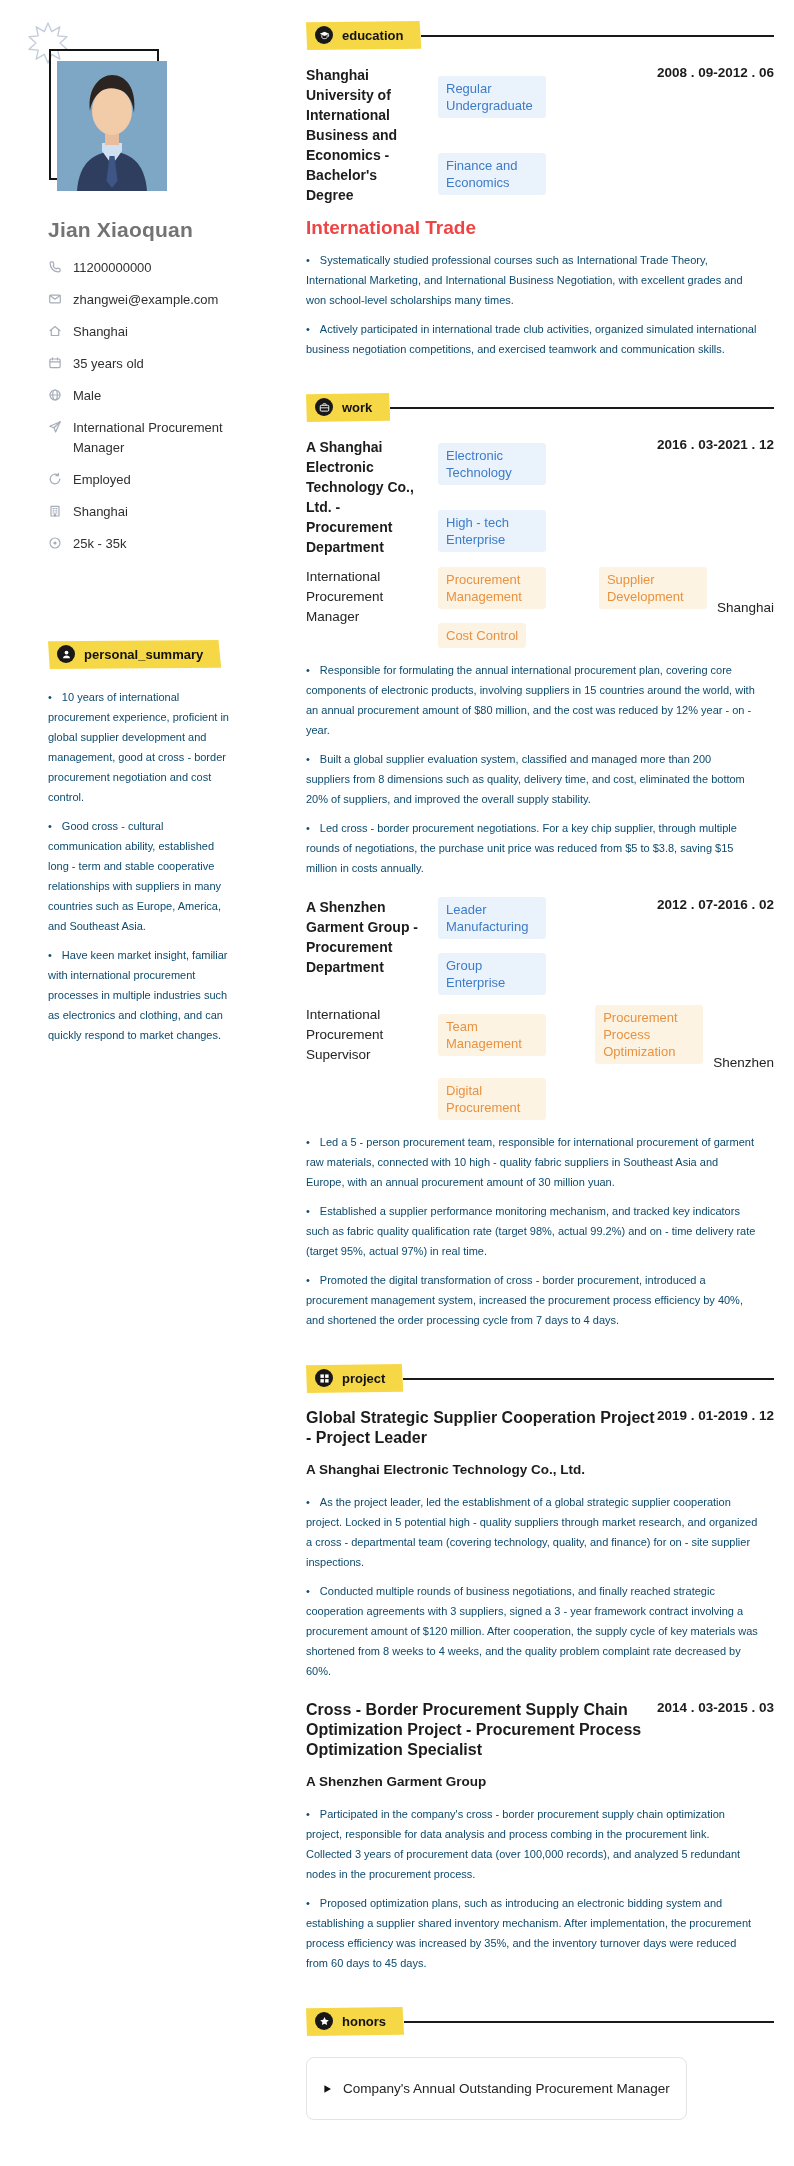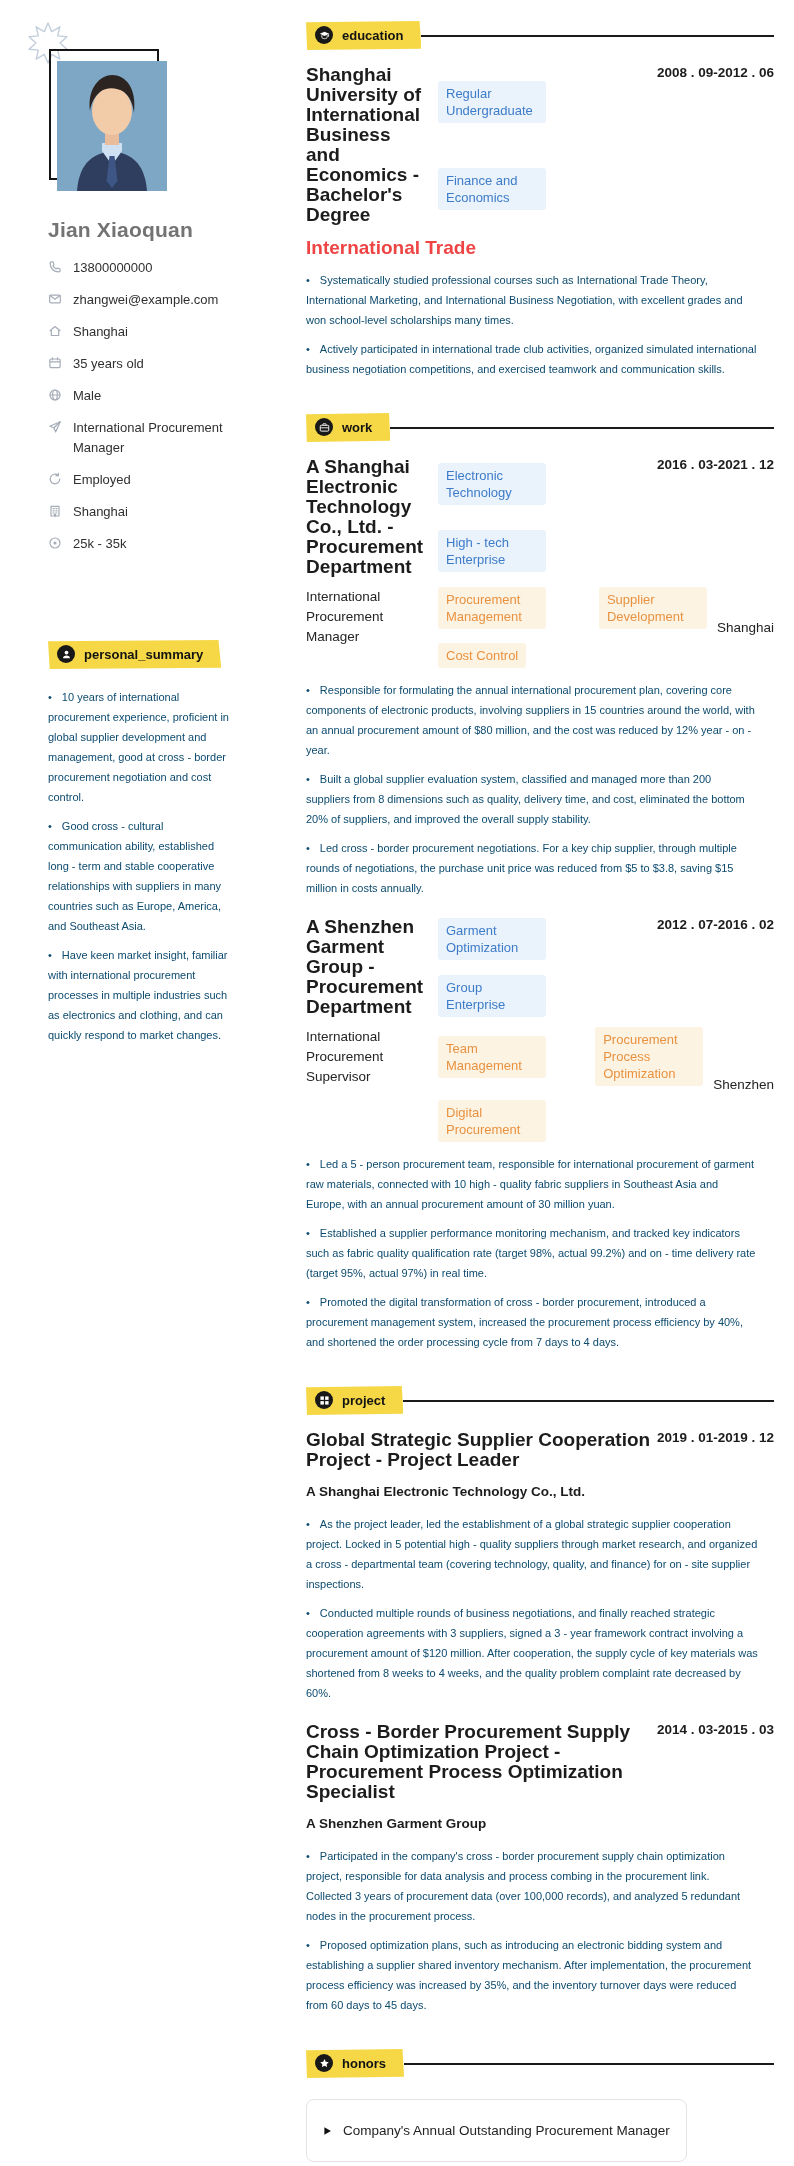--- a/index.html
+++ b/index.html
@@ -28,35 +28,35 @@
              align-items:center;justify-content:center;flex:none;}
   .chip-icon svg{width:11px;height:11px;display:block;}
   .chip-label{font-weight:700;font-size:13px;color:#121212;}
   .head-line{flex:1;height:2px;background:#1a1a1a;}
 
   
   .main{flex:1;box-sizing:border-box;padding:21px 20px 0 0;}
   .entry{margin-top:13px;}
   .entry + .entry{margin-top:19px;}
   .entry-head{display:flex;}
-  .e-title{width:118px;flex:none;font-weight:700;font-size:19px;line-height:20px;color:#1c1c1c;}
+  .e-title{width:118px;flex:none;font-weight:700;font-size:14px;line-height:20px;color:#1c1c1c;}
   .e-role{width:118px;flex:none;font-size:13.5px;line-height:20px;color:#242424;}
   .e-tags{flex:1;display:flex;align-items:center;gap:14px;padding-left:14px;flex-wrap:wrap;justify-content:space-between;}
   .e-date{font-weight:700;font-size:13.5px;color:#1c1c1c;white-space:nowrap;align-self:flex-start;}
   .e-loc{font-size:13.5px;color:#242424;margin-left:10px;align-self:center;white-space:nowrap;}
   .row2{margin-top:10px;}
   .tag{display:inline-block;font-size:13px;line-height:17px;padding:4px 8px;border-radius:3px;max-width:92px;}
   .tag.blue{background:var(--tagBlueBg,#EAF2FB);color:var(--tagBlueTx,#3D7CC9);}
   .tag.orange{background:var(--tagOrgBg,#FDF3E3);color:var(--tagOrgTx,#E89240);}
   .e-sub{font-weight:700;font-size:19px;color:#ef4444;margin-top:13px;line-height:20px;}
   .bullets{margin-top:12px;}
   .bullet{font-size:11px;line-height:20px;color:#0c4a6e;margin:0 16px 9px 0;}
   .bullet .dot{margin-right:10px;}
   .p-head{display:flex;justify-content:space-between;}
-  .p-title{font-weight:700;font-size:19px;line-height:20px;color:#1c1c1c;max-width:356px;}
+  .p-title{font-weight:700;font-size:16px;line-height:20px;color:#1c1c1c;max-width:356px;}
   .p-org{font-weight:700;font-size:13.5px;color:#1c1c1c;margin-top:12px;line-height:20px;}
   .honor{display:inline-flex;align-items:center;gap:11px;border:1px solid #E3E3E3;border-radius:8px;
          padding:23px 16px;font-size:13.5px;font-weight:500;color:#242424;margin-top:6px;cursor:pointer;}
   .honor .ic{display:inline-flex;}
   .ic svg{display:block;}
 </style>
 </head>
 <body>
 
 <div class="page">
@@ -84,21 +84,21 @@
 
     <div class="name">Jian Xiaoquan</div>
 
     <div class="contacts" id="contacts">
         <div class="contact">
           <span class="ic">
             <svg width="14" height="14" viewBox="0 0 14 14">
               <path d="M3.4 1.9 C2.7 1.9 2.1 2.5 2.1 3.2 C2.1 8.3 5.7 11.9 10.8 11.9 C11.5 11.9 12.1 11.3 12.1 10.6 V9.5 C12.1 9 11.8 8.7 11.3 8.6 L9.6 8.2 C9.3 8.1 8.9 8.2 8.7 8.5 L8.2 9 C6.8 8.4 5.6 7.2 5 5.8 L5.5 5.3 C5.8 5.1 5.9 4.7 5.8 4.4 L5.4 2.7 C5.3 2.2 5 1.9 4.5 1.9 Z" stroke="#A6ADB8" stroke-width="1.2" fill="none" stroke-linecap="round" stroke-linejoin="round"></path>
             </svg>
           </span>
-          <span>13800000000</span>
+          <span>11200000000</span>
         </div>
         <div class="contact">
           <span class="ic">
             <svg width="14" height="14" viewBox="0 0 14 14">
               <rect x="1.7" y="3.1" width="10.6" height="7.8" rx="1" stroke="#A6ADB8" stroke-width="1.2" fill="none" stroke-linecap="round" stroke-linejoin="round"></rect>
               <path d="M2 3.6 L7 7.2 L12 3.6" stroke="#A6ADB8" stroke-width="1.2" fill="none" stroke-linecap="round" stroke-linejoin="round"></path>
             </svg>
           </span>
           <span>zhangwei@example.com</span>
         </div>
@@ -255,21 +255,21 @@
           <div class="bullets">
             <p class="bullet"><span class="dot">•</span>Responsible for formulating the annual international procurement plan, covering core components of electronic products, involving suppliers in 15 countries around the world, with an annual procurement amount of $80 million, and the cost was reduced by 12% year - on - year.</p>
             <p class="bullet"><span class="dot">•</span>Built a global supplier evaluation system, classified and managed more than 200 suppliers from 8 dimensions such as quality, delivery time, and cost, eliminated the bottom 20% of suppliers, and improved the overall supply stability.</p>
             <p class="bullet"><span class="dot">•</span>Led cross - border procurement negotiations. For a key chip supplier, through multiple rounds of negotiations, the purchase unit price was reduced from $5 to $3.8, saving $15 million in costs annually.</p>
           </div>
         </div>
         <div class="entry">
           <div class="entry-head">
             <div class="e-title">A Shenzhen Garment Group - Procurement Department</div>
             <div class="e-tags">
-              <span class="tag blue">Garment Optimization</span>
+              <span class="tag blue">Leader Manufacturing</span>
               <span class="tag blue">Group Enterprise</span>
             </div>
             <div class="e-date">2012 . 07-2016 . 02</div>
           </div>
           <div class="entry-head row2">
             <div class="e-role">International Procurement Supervisor</div>
             <div class="e-tags">
               <span class="tag orange">Team Management</span>
               <span class="tag orange">Procurement Process Optimization</span>
               <span class="tag orange">Digital Procurement</span>

